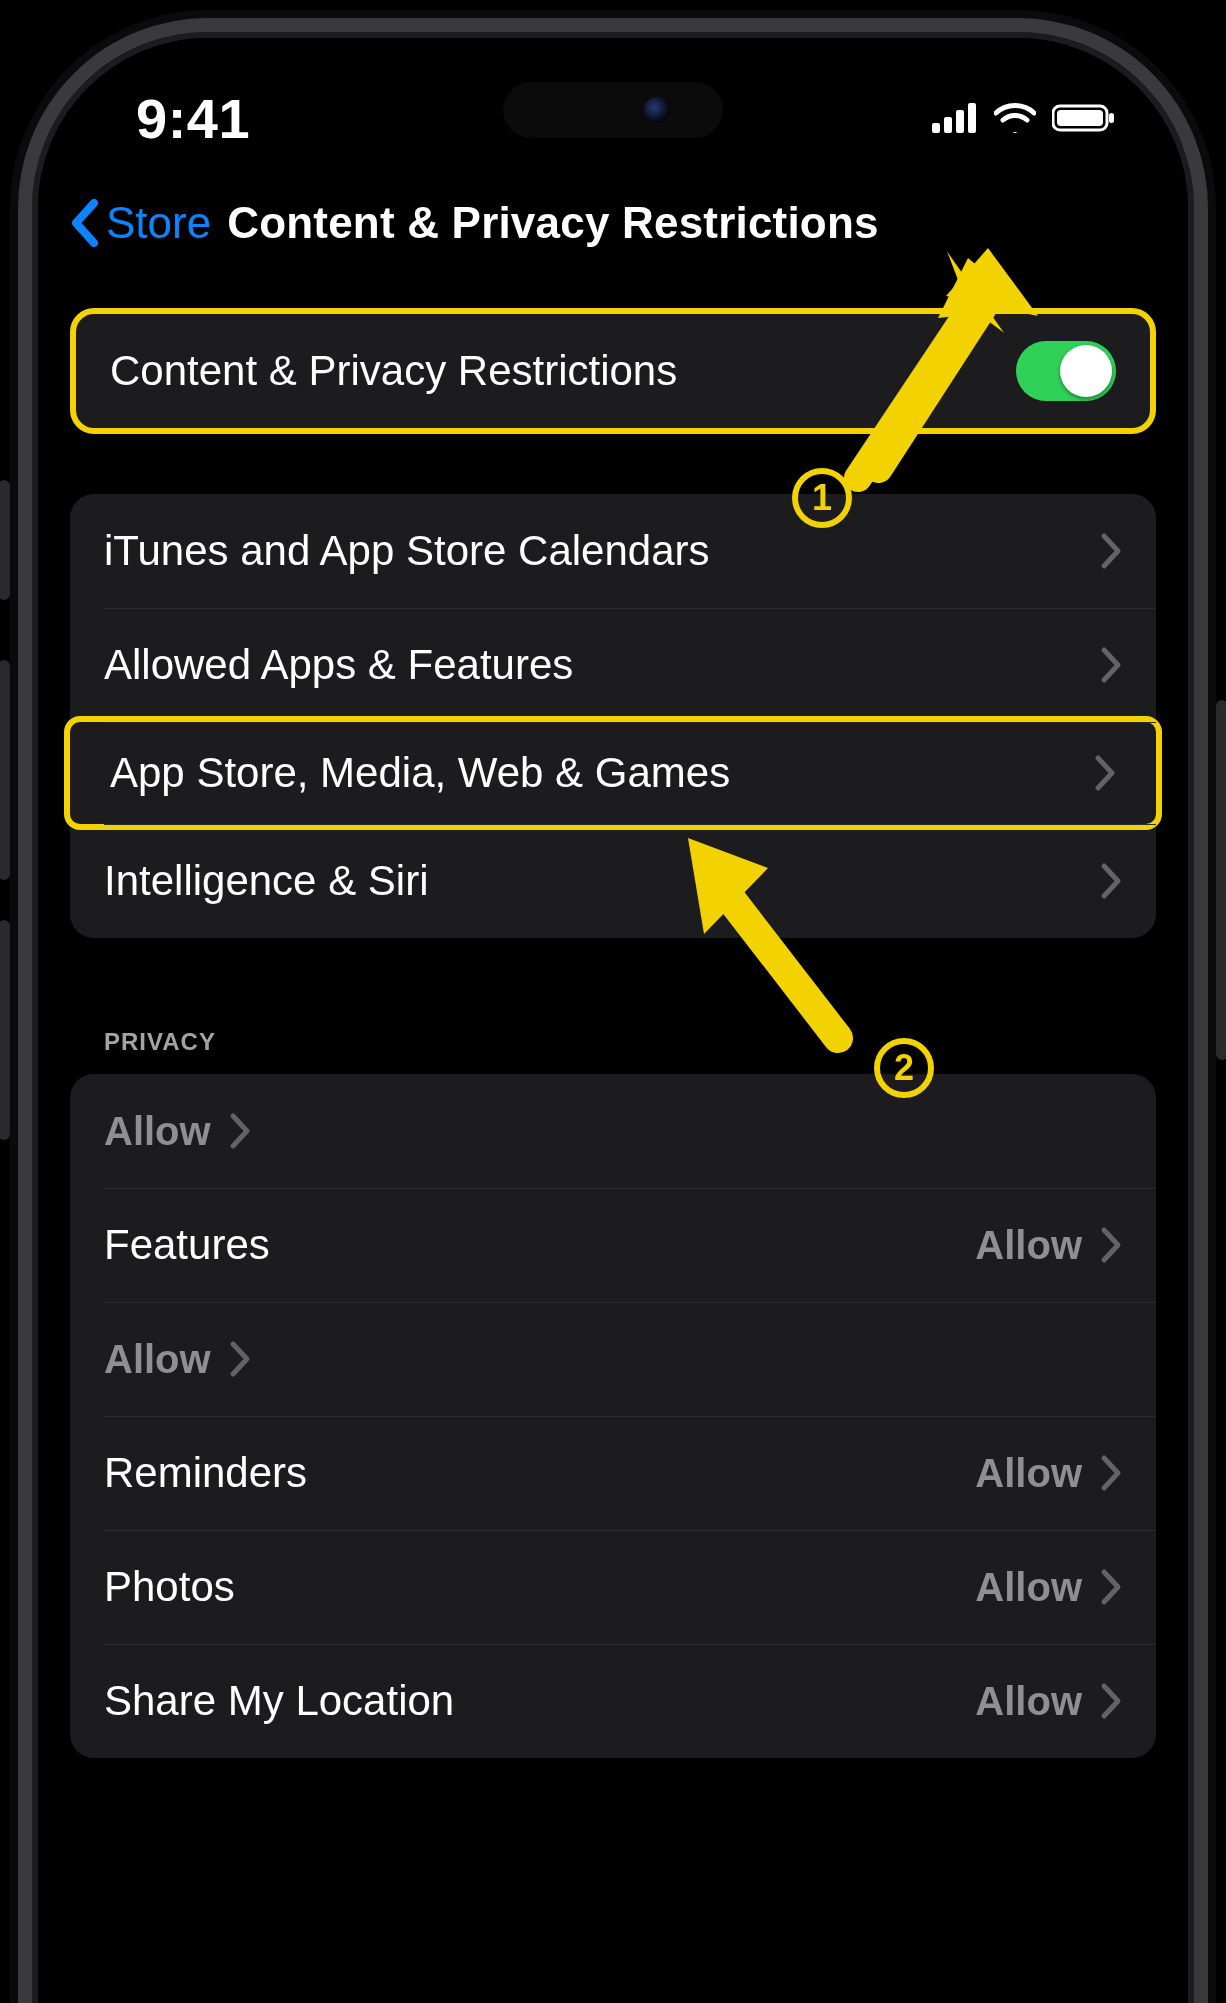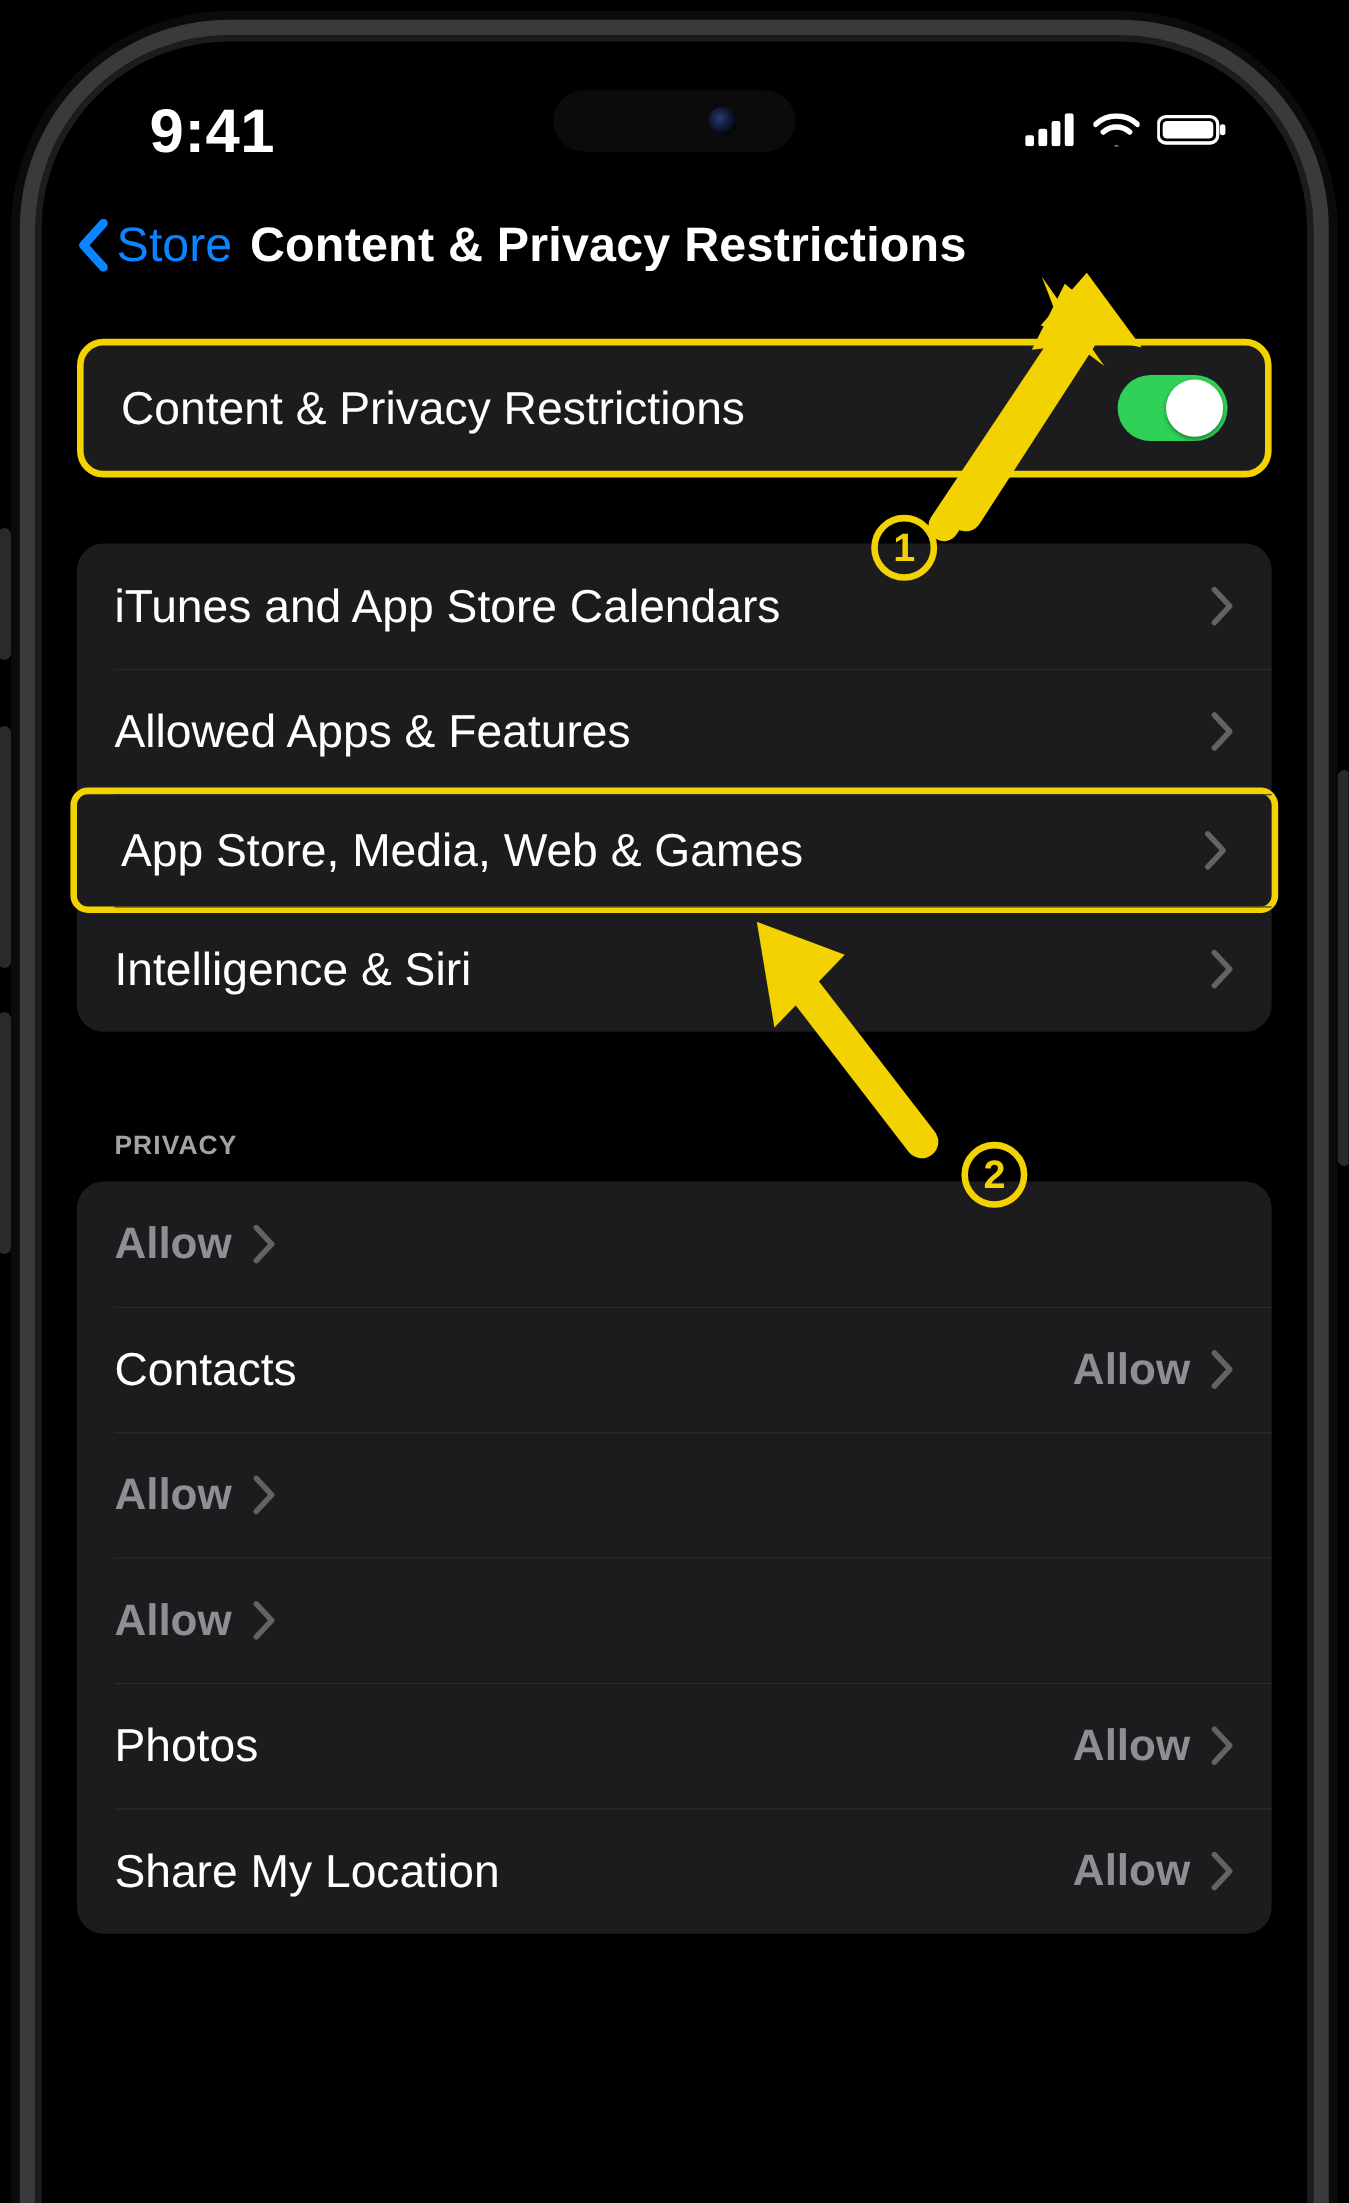--- a/index.html
+++ b/index.html
@@ -339,37 +339,38 @@
         <div class="group">
           <div class="row">
             <div class="value">Allow</div>
             <span class="chevron">
                 <svg width="22" height="38" viewBox="0 0 22 38">
                   <polyline points="4,4 18,19 4,34" fill="none" stroke="#636366" stroke-width="5" stroke-linecap="round" stroke-linejoin="round"></polyline>
                 </svg>
               </span>
           </div>
           <div class="row">
-            <div class="label">Contacts</div>
-            <div class="value">Allow</div>
-            <span class="chevron">
-                <svg width="22" height="38" viewBox="0 0 22 38">
-                  <polyline points="4,4 18,19 4,34" fill="none" stroke="#636366" stroke-width="5" stroke-linecap="round" stroke-linejoin="round"></polyline>
-                </svg>
-              </span>
-          </div>
-          <div class="row">
-            <div class="value">Allow</div>
-            <span class="chevron">
-                <svg width="22" height="38" viewBox="0 0 22 38">
-                  <polyline points="4,4 18,19 4,34" fill="none" stroke="#636366" stroke-width="5" stroke-linecap="round" stroke-linejoin="round"></polyline>
-                </svg>
-              </span>
-          </div>
-          <div class="row">
+            <div class="label">Features</div>
+            <div class="value">Allow</div>
+            <span class="chevron">
+                <svg width="22" height="38" viewBox="0 0 22 38">
+                  <polyline points="4,4 18,19 4,34" fill="none" stroke="#636366" stroke-width="5" stroke-linecap="round" stroke-linejoin="round"></polyline>
+                </svg>
+              </span>
+          </div>
+          <div class="row">
+            <div class="value">Allow</div>
+            <span class="chevron">
+                <svg width="22" height="38" viewBox="0 0 22 38">
+                  <polyline points="4,4 18,19 4,34" fill="none" stroke="#636366" stroke-width="5" stroke-linecap="round" stroke-linejoin="round"></polyline>
+                </svg>
+              </span>
+          </div>
+          <div class="row">
+            <div class="label">Reminders</div>
             <div class="value">Allow</div>
             <span class="chevron">
                 <svg width="22" height="38" viewBox="0 0 22 38">
                   <polyline points="4,4 18,19 4,34" fill="none" stroke="#636366" stroke-width="5" stroke-linecap="round" stroke-linejoin="round"></polyline>
                 </svg>
               </span>
           </div>
           <div class="row">
             <div class="label">Photos</div>
             <div class="value">Allow</div>

